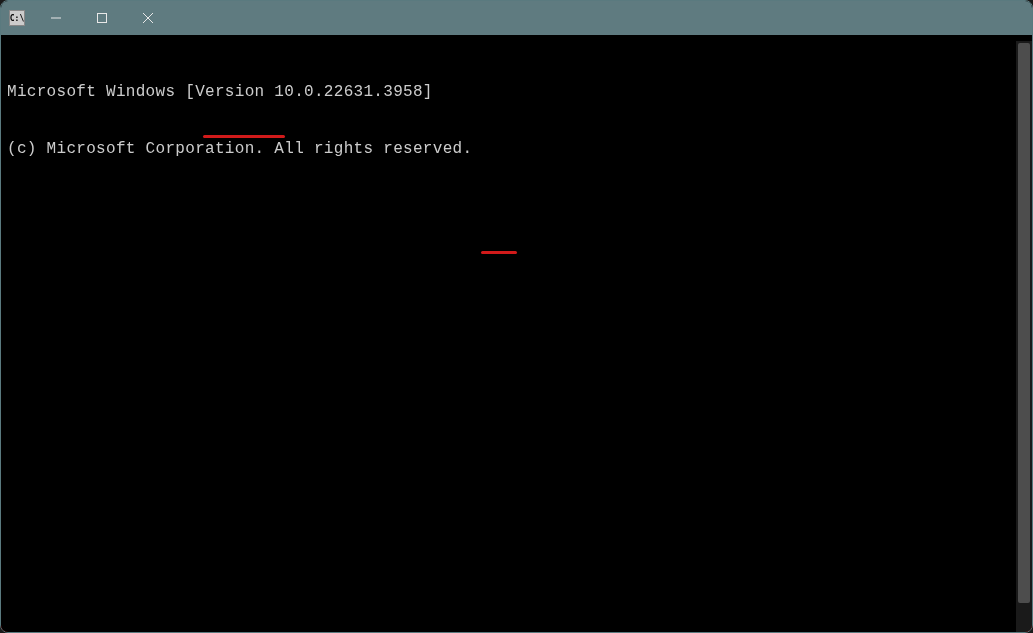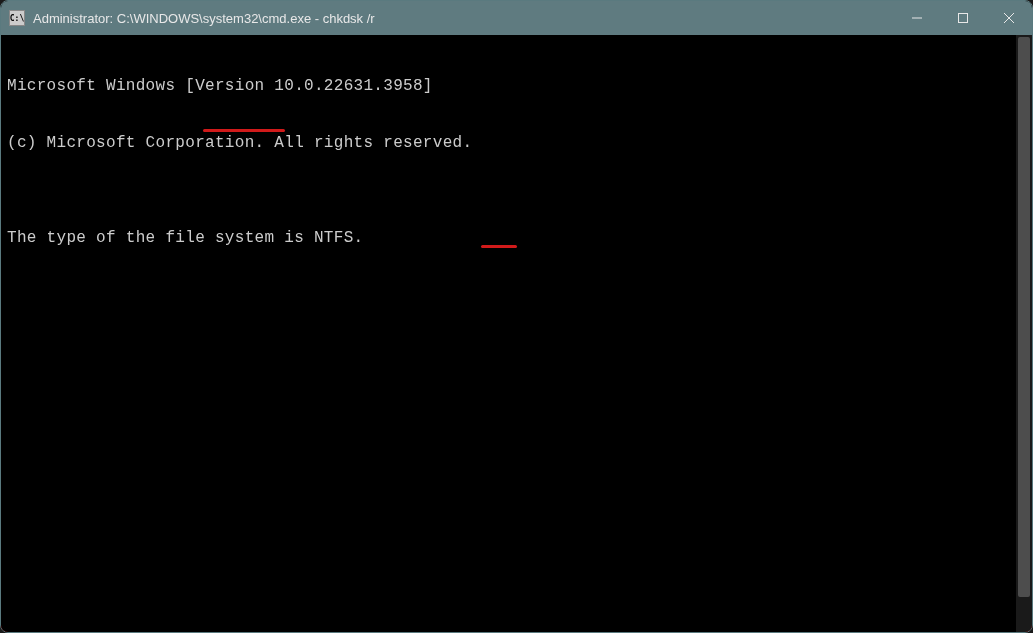--- a/index.html
+++ b/index.html
@@ -71,20 +71,21 @@
       height: 10px;
       stroke: #e8e8e8;
       stroke-width: 1;
       fill: none;
     }
     .terminal-area {
       flex: 1;
       display: flex;
       background: #b91c1c;
       overflow: hidden;
+      margin-top: 6px;
     }
     .terminal {
       flex: 1;
       background: #000;
       color: #cccccc;
       font-family: 'Consolas', 'Courier New', monospace;
       font-size: 16px;
       line-height: 19px;
       padding: 4px 6px;
       white-space: pre-wrap;
@@ -136,21 +137,20 @@
       position: relative;
       top: 2px;
     }
   </style>
 </head>
 <body>
 
 <div class="window">
   <div class="titlebar">
     <div class="titlebar-icon">C:\</div>
-    <div class="titlebar-title">Administrator: C:\WINDOWS\system32\cmd.exe - chkdsk  /r</div>
     <div class="window-controls">
       <div class="win-btn">
         <svg viewBox="0 0 10 10">
             <line x1="0" y1="5" x2="10" y2="5"></line>
           </svg>
       </div>
       <div class="win-btn">
         <svg viewBox="0 0 10 10">
             <rect x="0.5" y="0.5" width="9" height="9"></rect>
           </svg>
@@ -162,21 +162,20 @@
           </svg>
       </div>
     </div>
   </div>
 
   <div class="terminal-area">
     <div class="terminal">
       <div class="line">Microsoft Windows [Version 10.0.22631.3958]</div>
       <div class="line">(c) Microsoft Corporation. All rights reserved.</div>
       <div class="line"></div>
-      <div class="line">The type of the file system is NTFS.</div>
       <div class="line"></div>
 
       <div class="underline-red-1"></div>
       <div class="underline-red-2"></div>
     </div>
     <div class="scrollbar-track">
       <div class="scrollbar-thumb"></div>
     </div>
   </div>
 </div>

